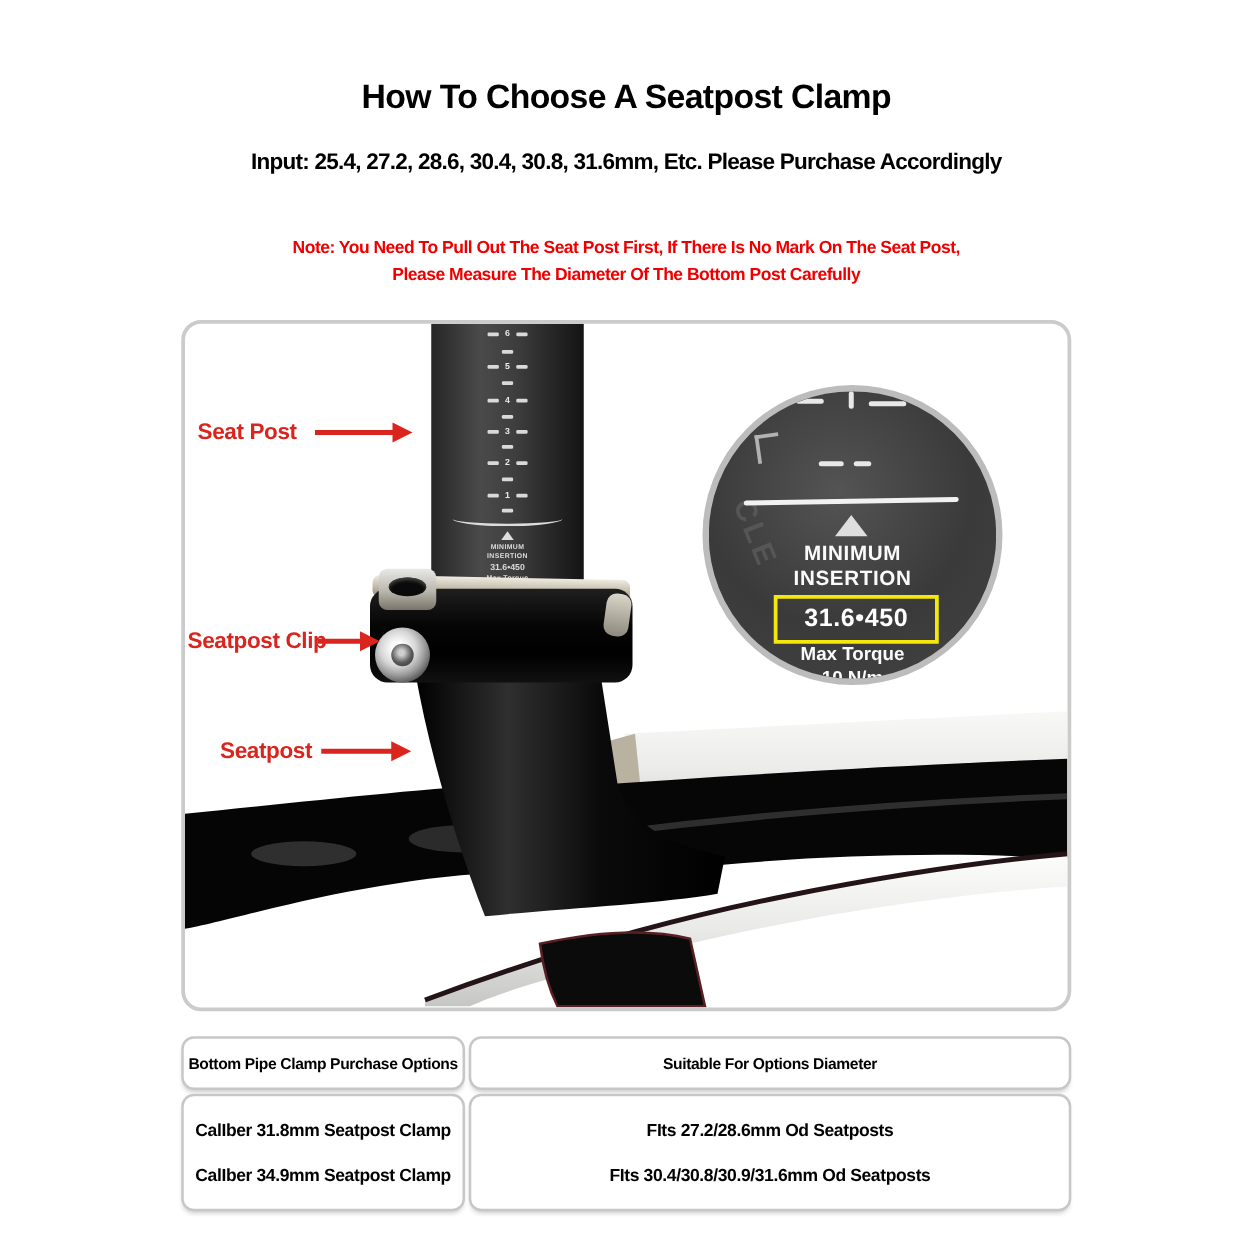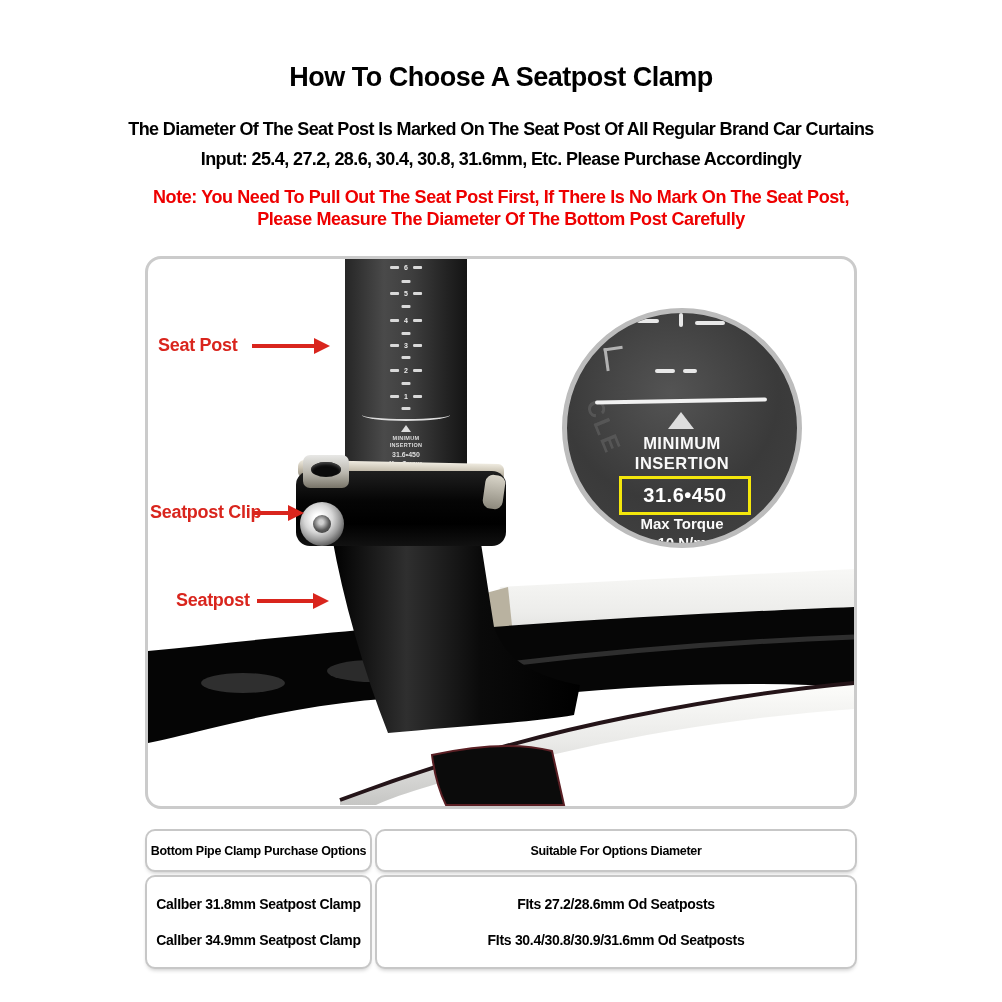--- a/index.html
+++ b/index.html
@@ -5,21 +5,21 @@
   html,body{margin:0;padding:0;background:#fff;}
   .page{position:relative;width:1002px;height:1002px;background:#fff;overflow:hidden;
         font-family:"Liberation Sans",sans-serif;color:#000;}
 
   
   .title{position:absolute;left:0;top:62px;width:100%;text-align:center;
          font-size:27px;font-weight:700;letter-spacing:-0.5px;}
   .subtitle{position:absolute;left:0;top:114px;width:100%;text-align:center;
             font-size:18px;font-weight:700;line-height:30px;letter-spacing:-0.6px;}
   .note{position:absolute;left:0;top:186px;width:100%;text-align:center;
-        font-size:18px;font-weight:700;line-height:22px;letter-spacing:-0.4px;color:#ee0000;}
+        font-size:14px;font-weight:700;line-height:22px;letter-spacing:-0.4px;color:#ee0000;}
 
   
   .photo{position:absolute;left:145px;top:256px;width:712px;height:553px;box-sizing:border-box;
          border:3px solid #cbcbcb;border-radius:16px;background:#fff;overflow:hidden;}
   .photo *{position:absolute;}
 
   
   .tube{left:197px;top:0;width:122px;height:232px;
         background:linear-gradient(90deg,#262626,#4a4a4a 32%,#3e3e3e 55%,#242424 82%,#141414);}
   .mark{display:flex;align-items:center;gap:5px;left:61px;transform:translateX(-50%);}
@@ -87,21 +87,20 @@
   
   .framesvg{position:absolute;left:0;top:0;}
 </style>
 </head>
 <body>
 
 <div class="page">
 
   <div class="title">How To Choose A Seatpost Clamp</div>
   <div class="subtitle">
-    <div>The Diameter Of The Seat Post Is Marked On The Seat Post Of All Regular Brand Car Curtains</div>
     <div>Input: 25.4, 27.2, 28.6, 30.4, 30.8, 31.6mm, Etc. Please Purchase Accordingly</div>
   </div>
   <div class="note">
     <div>Note: You Need To Pull Out The Seat Post First, If There Is No Mark On The Seat Post,</div>
     <div>Please Measure The Diameter Of The Bottom Post Carefully</div>
   </div>
 
   <div class="photo">
 
     <svg class="framesvg" width="706" height="547" viewBox="0 0 706 547">

